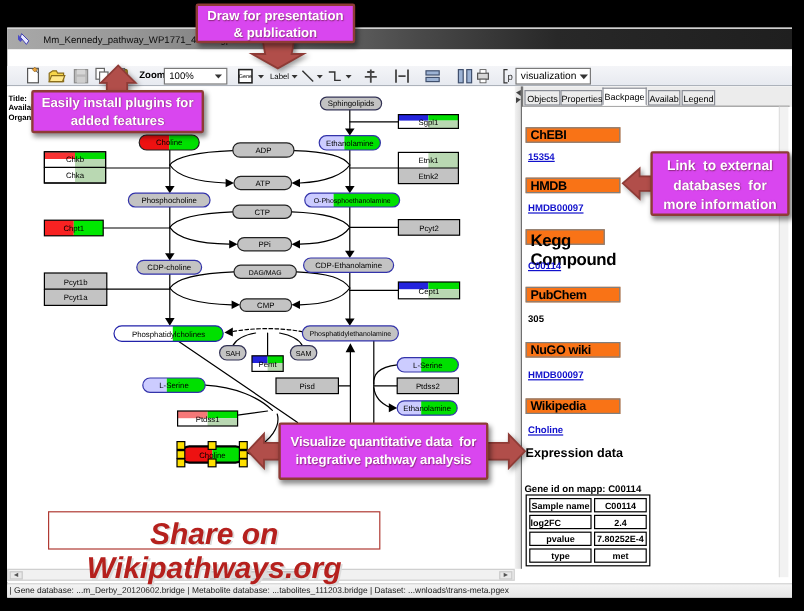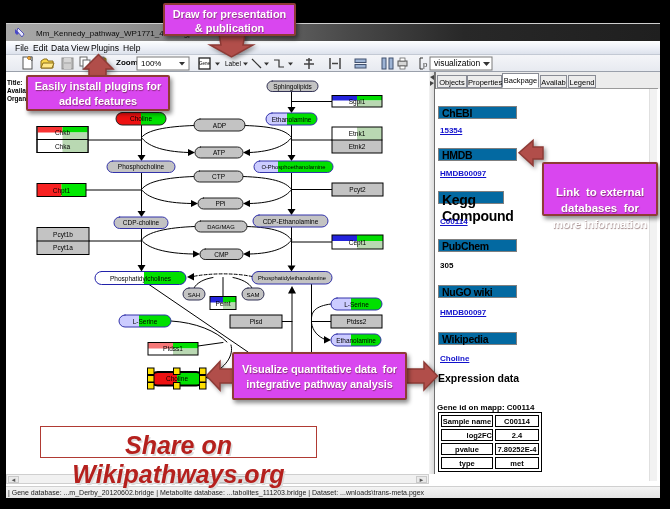--- a/index.html
+++ b/index.html
@@ -26,21 +26,21 @@
 #panel { position:absolute; left:429px; top:0; width:225px; height:413px; background:#fff; }
 #hscroll { position:absolute; left:0; top:402px; width:423px; height:10px; background:#f1f1f1; border:1px solid #cfcfcf; }
 #statusbar { position:absolute; left:0; top:414px; width:654px; height:12px;
   background:linear-gradient(180deg,#f4f4f4,#e4e4e4); border-top:1px solid #d0d0d0;
   font-size:7px; color:#1a1a1a; white-space:nowrap; }
 .tinypanel { position:absolute; left:1px; top:7px; width:26px; font-size:6.5px; font-weight:bold; color:#000; line-height:8px; }
 
 .tab { position:absolute; top:3px; height:13px; background:#ececec; border:1px solid #898c95;
   font-size:7.5px; padding:2px 0 0 0; color:#000; text-align:center; }
 .tab.active { background:#fff; top:1px; height:15px; border-bottom:1px solid #fff; z-index:2; }
-.hbox { position:absolute; left:3px; width:79px; height:13px; background:#0369a1;
+.hbox { position:absolute; left:3px; width:79px; height:13px; background:#f97316;
   border:1px solid #7f7f7f; font-size:10.5px; font-weight:bold; color:#000; padding:0px 0 0 3px; letter-spacing:-0.3px;}
 .plink { position:absolute; left:5px; font-size:8px; font-weight:bold; color:#1111cc; text-decoration:underline; }
 .ptext { position:absolute; left:5px; font-size:8px; font-weight:bold; color:#000; }
 
 .callout { position:absolute; background:#d946ef; border:2px solid #8e3b36;
   color:#fff; font-weight:bold; text-align:center;
   box-shadow:2px 3px 4px rgba(0,0,0,0.45); border-radius:2px; }
 .callout .in { text-shadow:0.5px 0.5px 1px rgba(60,10,10,0.5); }
 #share { position:absolute; left:40px; top:426px; width:277px; height:32px; background:#fff;
   border:1px solid #b03a33; }
@@ -51,28 +51,20 @@
 </head>
 <body>
 <div id="stage">
 <div id="win">
   <div id="titlebar">
     <svg id="titleicon" viewBox="0 0 12 12">
           <path d="M1,2 L5,6 L3,8 L1,6 Z" fill="#4a4ac8"></path>
           <path d="M4,1 L10,7 L8,10 L3,4 Z" fill="#e8e8ff" stroke="#3a3ab0" stroke-width="0.8"></path>
         </svg>
     <div class="ttext">Mm_Kennedy_pathway_WP1771_45176.gp</div>
-  </div>
-  <div id="menubar">
-    <span style="left:9px;">File</span>
-        <span style="left:27px;">Edit</span>
-        <span style="left:45px;">Data</span>
-        <span style="left:65px;">View</span>
-        <span style="left:85px;">Plugins</span>
-        <span style="left:117px;">Help</span>
   </div>
   <div id="toolbar">
     <svg width="654" height="17" style="position:absolute;left:0;top:0;">
 
       <rect x="17" y="2" width="9" height="12" fill="#fff" stroke="#555" stroke-width="1"></rect>
       <path d="M22,2 l4,0 l0,4 z" fill="#ccc" stroke="#555" stroke-width="0.8"></path>
       <path d="M23,1 l2,2 l-2,2 l-2,-2 z" fill="#e8a13a" stroke="#9a6a1a" stroke-width="0.6"></path>
 
       <path d="M35,6 l3,-2 l3,0 l1,2 l5,0 l0,7 l-12,0 z" fill="#f7d64a" stroke="#8a6d1a" stroke-width="1"></path>
       <path d="M35,13 l2,-5 l11,0 l-2,5 z" fill="#ffe88a" stroke="#8a6d1a" stroke-width="1"></path>
@@ -397,21 +389,21 @@
       <div class="plink" style="top:282px;">Choline</div>
       <div style="position:absolute;left:3px;top:300px;font-size:10.5px;font-weight:bold;color:#000;">Expression data</div>
       <div style="position:absolute;left:2px;top:331px;font-size:8px;font-weight:bold;color:#000;">Gene id on mapp: C00114</div>
       <table style="position:absolute;left:3px;top:340px;border-collapse:separate;border-spacing:2px;border:1px solid #000;white-space:nowrap;font-size:7.5px;font-weight:bold;color:#000;">
         <tbody>
               <tr>
                 <td style="border:1px solid #000;width:52px;height:12px;text-align:center;">Sample name</td>
                 <td style="border:1px solid #000;width:44px;text-align:center;">C00114</td>
               </tr>
         <tr>
-                <td style="border:1px solid #000;height:12px;text-align:right;">log2FC</td>
+                <td style="border:1px solid #000;height:12px;text-align:left;">log2FC</td>
                 <td style="border:1px solid #000;text-align:center;">2.4</td>
               </tr>
         <tr>
                 <td style="border:1px solid #000;height:12px;text-align:center;">pvalue</td>
                 <td style="border:1px solid #000;text-align:center;">7.80252E-4</td>
               </tr>
         <tr>
                 <td style="border:1px solid #000;height:12px;text-align:center;">type</td>
                 <td style="border:1px solid #000;text-align:center;">met</td>
               </tr>
@@ -442,21 +434,21 @@
     <polygon points="233,369 220,369 220,361.5 206.5,375.8 220,390 220,383 233,383"></polygon>
     <polygon points="406,369 424,369 424,362 437.5,376 424,390 424,383 406,383"></polygon>
   </g>
 </svg>
 <div class="callout" style="left:163px;top:3px;width:133px;height:33px;font-size:11px;line-height:14px;padding-top:2px;">
       <div class="in">Draw for presentation<br>&amp; publication</div>
     </div>
 <div class="callout" style="left:26px;top:75px;width:144px;height:36px;font-size:11px;line-height:15px;padding-top:2px;">
       <div class="in">Easily install plugins for<br>added features</div>
     </div>
-<div class="callout" style="left:542px;top:126px;width:116px;height:54px;font-size:11.5px;line-height:16px;padding-top:20px;margin-top:36px;">
+<div class="callout" style="left:542px;top:126px;width:116px;height:54px;font-size:11.5px;line-height:16px;padding-top:3px;">
       <div class="in">Link&nbsp; to external<br>databases&nbsp; for<br>more information</div>
     </div>
 <div class="callout" style="left:232px;top:352px;width:175px;height:48px;font-size:11px;line-height:15px;padding-top:8px;letter-spacing:-0.1px;">
       <div class="in">Visualize quantitative data&nbsp; for<br>integrative pathway analysis</div>
     </div>
 <div id="share">
       <div class="t">Share on Wikipathways.org</div>
     </div>
 </div>
 

